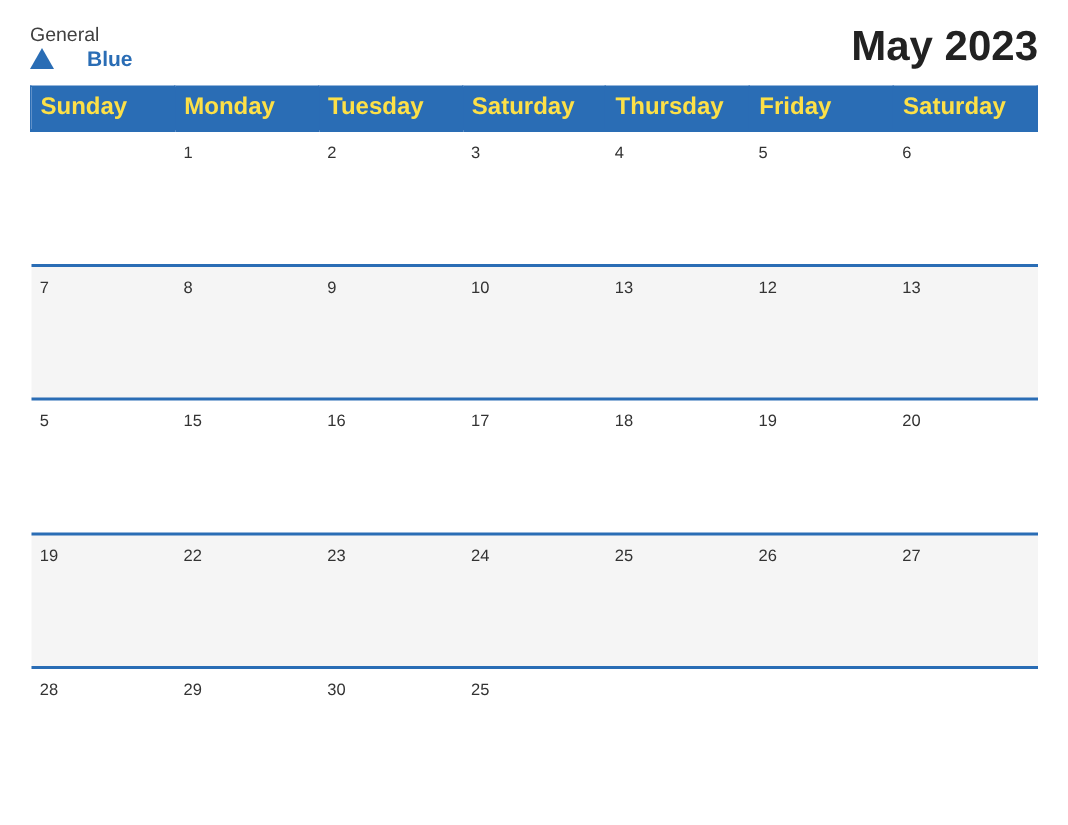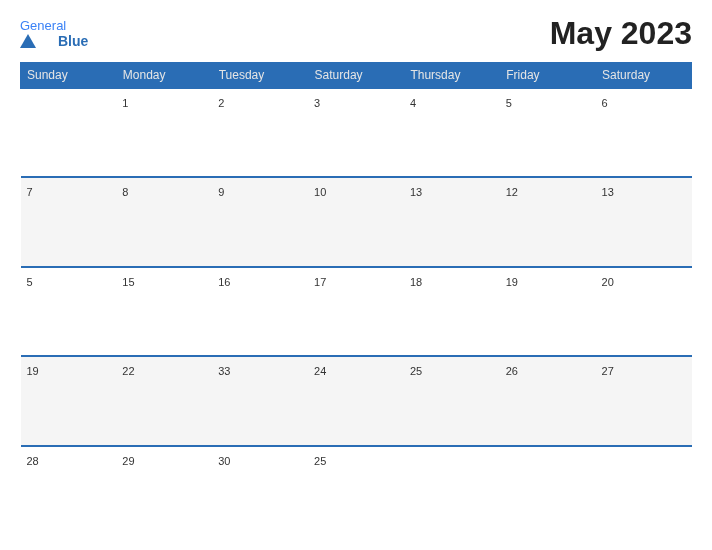--- a/index.html
+++ b/index.html
@@ -34,21 +34,21 @@
 
     .logo {
       display: flex;
       flex-direction: column;
       align-items: flex-start;
     }
 
     .logo-general {
       font-size: 13px;
       font-weight: normal;
-      color: #3b82f6;
+      color: #404040;
       line-height: 1.2;
     }
 
     .logo-blue {
       font-size: 14px;
       font-weight: bold;
       color: #2a6db5;
       display: flex;
       align-items: center;
       gap: 20px;
@@ -57,38 +57,38 @@
     .logo-triangle {
       width: 0;
       height: 0;
       border-left: 8px solid transparent;
       border-right: 8px solid transparent;
       border-bottom: 14px solid #2a6db5;
       margin-right: 2px;
     }
 
     .month-title {
-      font-size: 32px;
+      font-size: 28px;
       font-weight: bold;
       color: #222;
     }
 
     .calendar-table {
       width: 100%;
       border-collapse: collapse;
       flex: 1;
     }
 
     .day-header {
       background-color: #2a6db5;
-      color: #e5e5e5;
+      color: #fde047;
       text-align: left;
       padding: 5px 6px;
-      font-size: 12px;
-      font-weight: normal;
+      font-size: 16px;
+      font-weight: bold;
       border: 1px solid #2a6db5;
     }
 
     .week-row td {
       border-top: 2px solid #2a6db5;
       vertical-align: top;
       padding: 4px 6px;
       width: calc(100% / 7);
       height: 80px;
       background: #ffffff;
@@ -162,21 +162,21 @@
           <td><span class="day-number">15</span></td>
           <td><span class="day-number">16</span></td>
           <td><span class="day-number">17</span></td>
           <td><span class="day-number">18</span></td>
           <td><span class="day-number">19</span></td>
           <td><span class="day-number">20</span></td>
         </tr>
         <tr class="week-row">
           <td><span class="day-number">19</span></td>
           <td><span class="day-number">22</span></td>
-          <td><span class="day-number">33</span></td>
+          <td><span class="day-number">23</span></td>
           <td><span class="day-number">24</span></td>
           <td><span class="day-number">25</span></td>
           <td><span class="day-number">26</span></td>
           <td><span class="day-number">27</span></td>
         </tr>
         <tr class="week-row">
           <td><span class="day-number">28</span></td>
           <td><span class="day-number">29</span></td>
           <td><span class="day-number">30</span></td>
           <td><span class="day-number">25</span></td>

